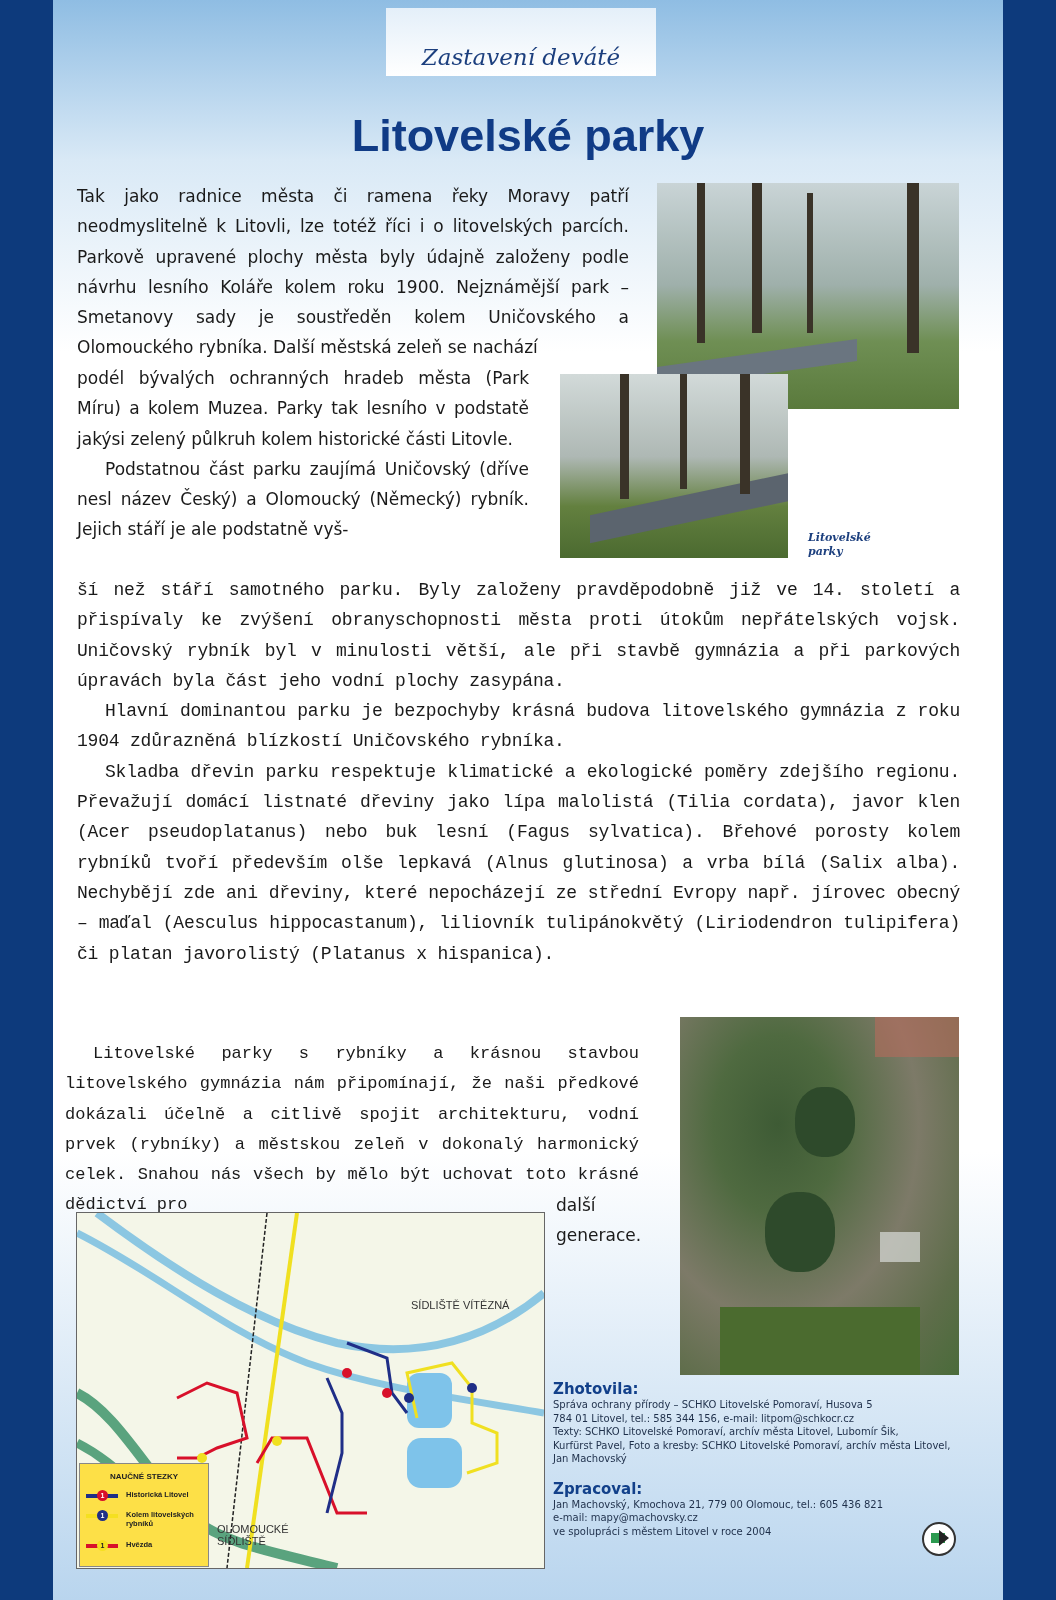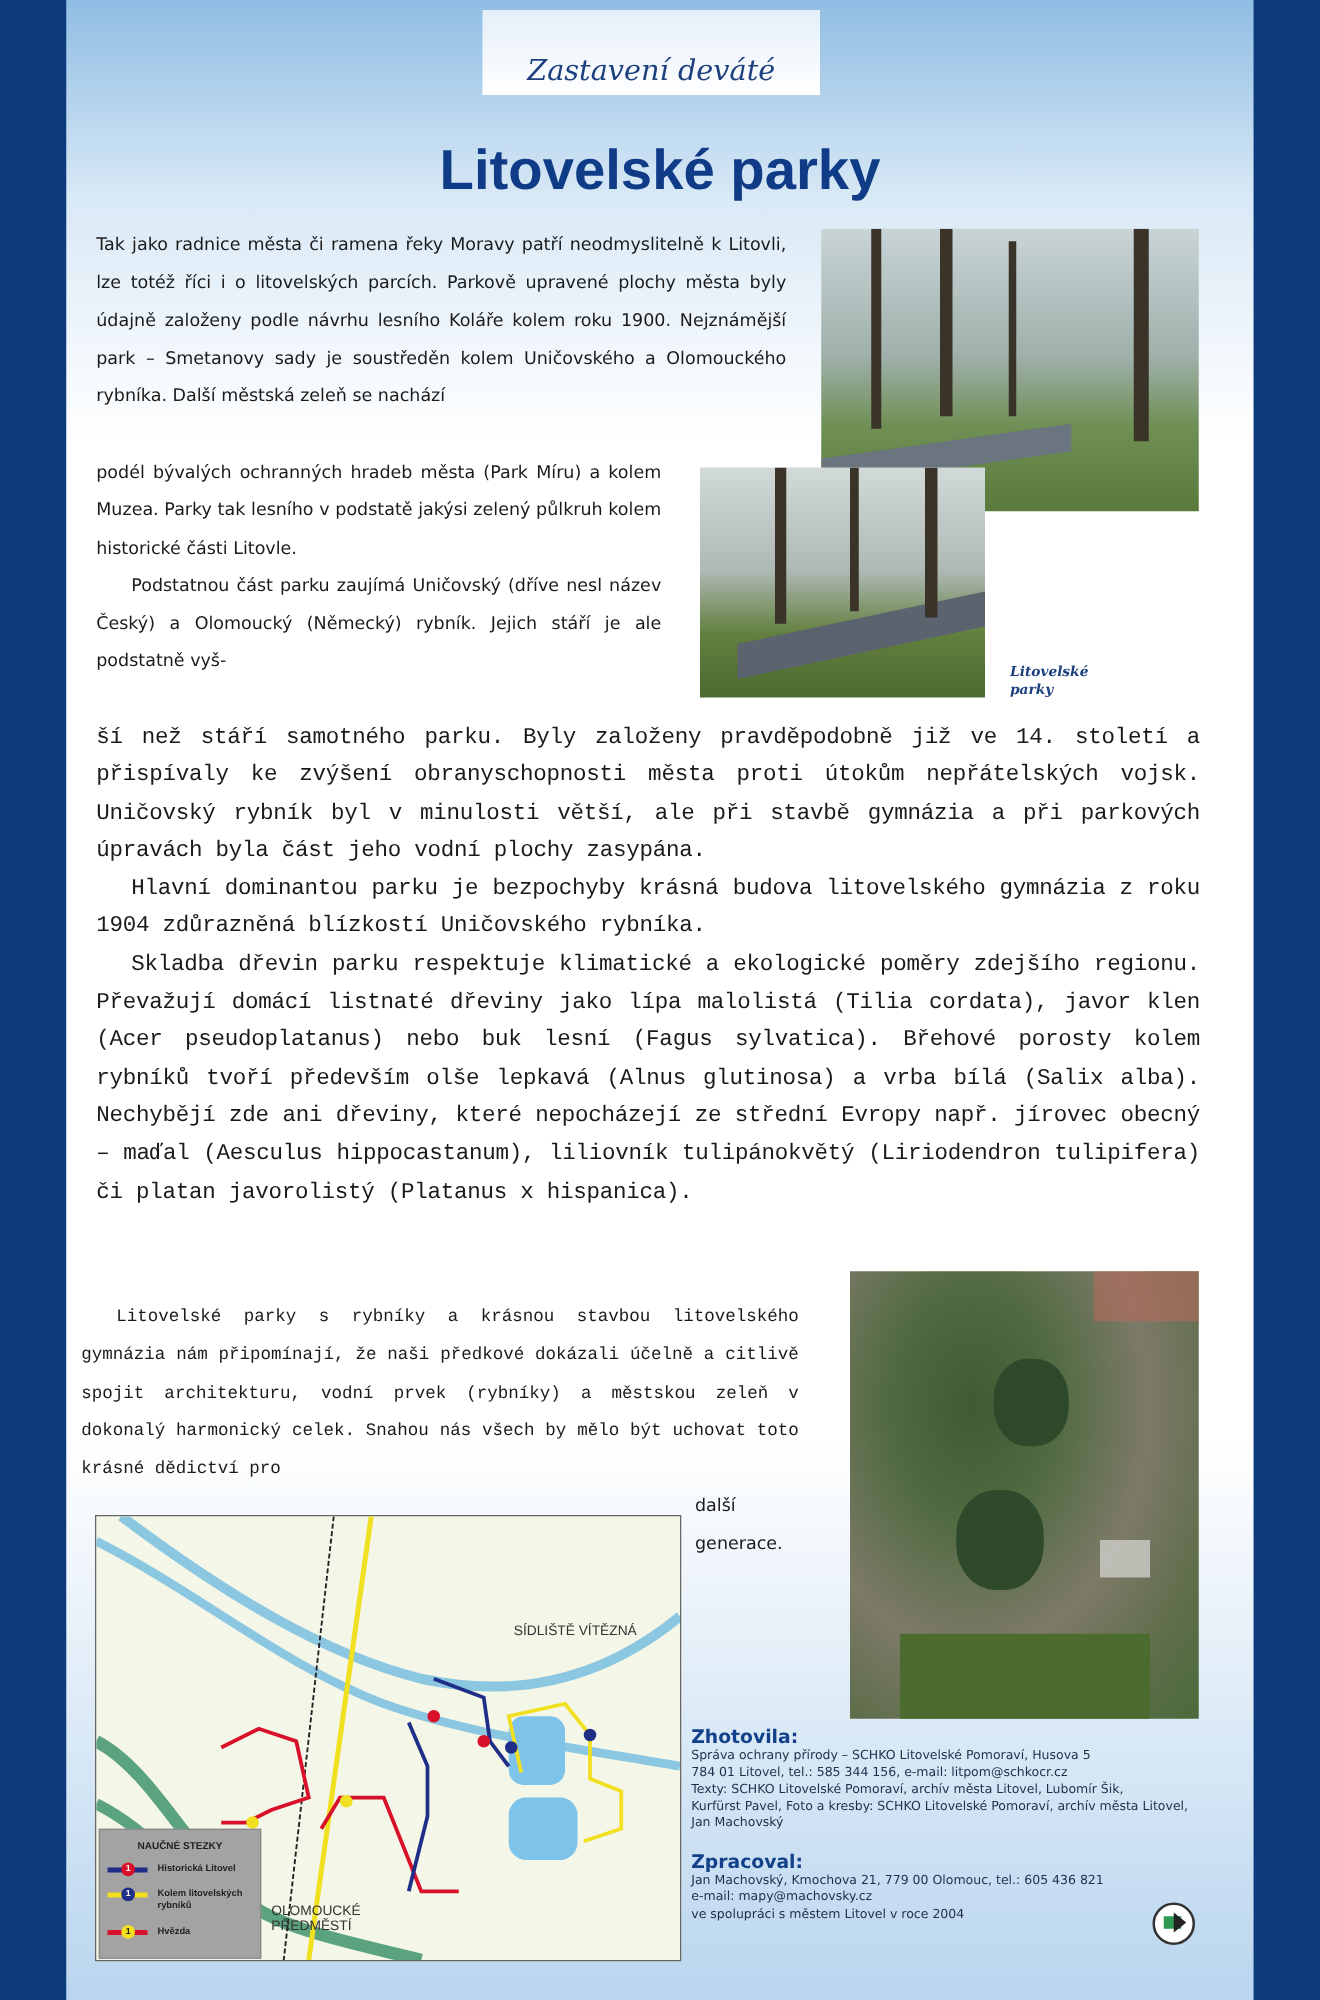--- a/index.html
+++ b/index.html
@@ -7,21 +7,21 @@
   .bar-left{position:absolute;left:0;top:0;width:53px;height:1600px;background:#0d3a7c;}
   .bar-right{position:absolute;right:0;top:0;width:53px;height:1600px;background:#0d3a7c;}
   .panel{position:absolute;left:53px;top:0;width:950px;height:1600px;
     background:linear-gradient(180deg,#8fbde3 0%,#d9e9f6 10%,#ffffff 22%,#ffffff 72%,#e6f0f9 82%,#b9d5ee 100%);}
   .subtitle-box{position:absolute;left:393px;top:8px;width:270px;height:68px;
     background:linear-gradient(180deg,#e4eff9 0%,#ffffff 100%);}
   .subtitle{position:absolute;left:0;top:36px;width:270px;text-align:center;
     font-family:"DejaVu Serif",serif;font-style:italic;font-size:23px;color:#1c3f7e;}
   .title{position:absolute;left:0;width:1056px;top:110px;text-align:center;
     font-family:"Liberation Sans",sans-serif;font-weight:bold;font-size:45px;color:#103b86;}
-  .body-text{position:absolute;font-family:"DejaVu Sans",sans-serif;font-size:14px;line-height:30.3px;color:#1a1a1a;text-align:justify;}
+  .body-text{position:absolute;font-family:"DejaVu Sans",sans-serif;font-size:17px;line-height:30.3px;color:#1a1a1a;text-align:justify;}
   .body-text p{margin:0;}
   .body-text .indent{text-indent:28px;}
   .t1{left:77px;top:181px;width:552px;}
   .t1b{left:77px;top:363px;width:452px;}
   .t2{left:77px;top:575px;width:883px;font-size:18px;letter-spacing:-0.2px;font-family:Liberation Mono, monospace;}
   .t3{left:65px;top:1039px;width:574px;font-family:Liberation Mono, monospace;}
   .t3b{left:556px;top:1190px;width:100px;text-align:left;}
   .photo{position:absolute;overflow:hidden;}
   .photo1{left:657px;top:183px;width:302px;height:226px;
     background:linear-gradient(180deg,#c9d4d6 0%,#9fb0ab 45%,#6f8f54 70%,#5a7a3c 100%);}
@@ -29,21 +29,21 @@
     background:linear-gradient(180deg,#d2dad9 0%,#aeb8b4 45%,#63803f 72%,#4b6a30 100%);}
   .road{position:absolute;background:#55606a;}
   .trunk{position:absolute;background:#3a3328;}
   .caption{position:absolute;left:808px;top:531px;font-family:"DejaVu Serif",serif;font-style:italic;font-weight:bold;font-size:11px;color:#1c3f7e;line-height:14px;width:80px;}
   .aerial{position:absolute;left:680px;top:1017px;width:279px;height:358px;
     background:radial-gradient(ellipse at 35% 30%,#3e5b35 0%,#4f6a40 25%,#7d7a68 55%,#5e6d4a 80%,#4a6b3a 100%);}
   .pond{position:absolute;background:#2e4a2b;border-radius:45%;}
   .field{position:absolute;background:#4b6b2f;}
   .map{position:absolute;left:76px;top:1212px;width:467px;height:355px;background:#f4f6e8;border:1px solid #666;overflow:hidden;}
   .map svg{position:absolute;left:0;top:0;}
-  .legend{position:absolute;left:2px;top:250px;width:128px;height:102px;background:#a3a3a3;border:1px solid #888;}
+  .legend{position:absolute;left:2px;top:250px;width:128px;height:102px;background:#fde047;border:1px solid #888;}
   .legend-title{position:absolute;left:0;top:8px;width:128px;text-align:center;font-family:"Liberation Sans",sans-serif;font-weight:bold;font-size:8px;color:#222;}
   .legend-item{position:absolute;left:6px;height:12px;width:122px;}
   .legend-line{position:absolute;left:0;top:4px;width:32px;height:4px;}
   .legend-dot{position:absolute;left:11px;top:0;width:11px;height:11px;border-radius:50%;font-size:7px;line-height:11px;text-align:center;color:#fff;font-family:"Liberation Sans",sans-serif;font-weight:bold;}
   .legend-label{position:absolute;left:40px;top:0;font-family:"Liberation Sans",sans-serif;font-weight:bold;font-size:7.5px;line-height:9px;color:#222;width:80px;}
   .map-label{position:absolute;font-family:"Liberation Sans",sans-serif;font-size:11px;color:#333;line-height:12px;}
   .credits{position:absolute;left:553px;top:1380px;width:400px;font-family:"DejaVu Sans",sans-serif;color:#1e2f4a;}
   .credits h3{margin:0;font-family:"DejaVu Sans",sans-serif;font-weight:bold;font-size:15px;color:#12408a;line-height:18px;}
   .credits .line{font-size:10px;line-height:13.5px;}
   .logo{position:absolute;left:922px;top:1522px;width:30px;height:30px;border-radius:50%;border:2px solid #333;background:#fff;}
@@ -120,21 +120,21 @@
     <polyline points="250,165 265,200 265,240 250,300" stroke="#1f2e87" stroke-width="3" fill="none"></polyline>
     <polyline points="340,205 330,160 375,150 395,175 395,210 420,220 420,250 390,260" stroke="#f0e020" stroke-width="3" fill="none"></polyline>
     <circle cx="332" cy="185" r="5" fill="#1f2e87"></circle>
     <circle cx="395" cy="175" r="5" fill="#1f2e87"></circle>
     <circle cx="270" cy="160" r="5" fill="#d8102a"></circle>
     <circle cx="310" cy="180" r="5" fill="#d8102a"></circle>
     <circle cx="200" cy="228" r="5" fill="#f0e020"></circle>
     <circle cx="125" cy="245" r="5" fill="#f0e020"></circle>
   </svg>
   <div class="map-label" style="left:334px;top:86px;">SÍDLIŠTĚ VÍTĚZNÁ</div>
-  <div class="map-label" style="left:140px;top:310px;width:90px;">OLOMOUCKÉ PŘEDMĚSTÍ</div>
+  <div class="map-label" style="left:140px;top:310px;width:90px;">OLOMOUCKÉ SÍDLIŠTĚ</div>
 
   <div class="legend">
     <div class="legend-title">NAUČNÉ STEZKY</div>
     <div class="legend-item" style="top:26px;">
       <div class="legend-line" style="background:#1f2e87;"></div>
       <div class="legend-dot" style="background:#d8102a;">1</div>
       <div class="legend-label">Historická Litovel</div>
     </div>
     <div class="legend-item" style="top:46px;">
       <div class="legend-line" style="background:#f5e020;"></div>

